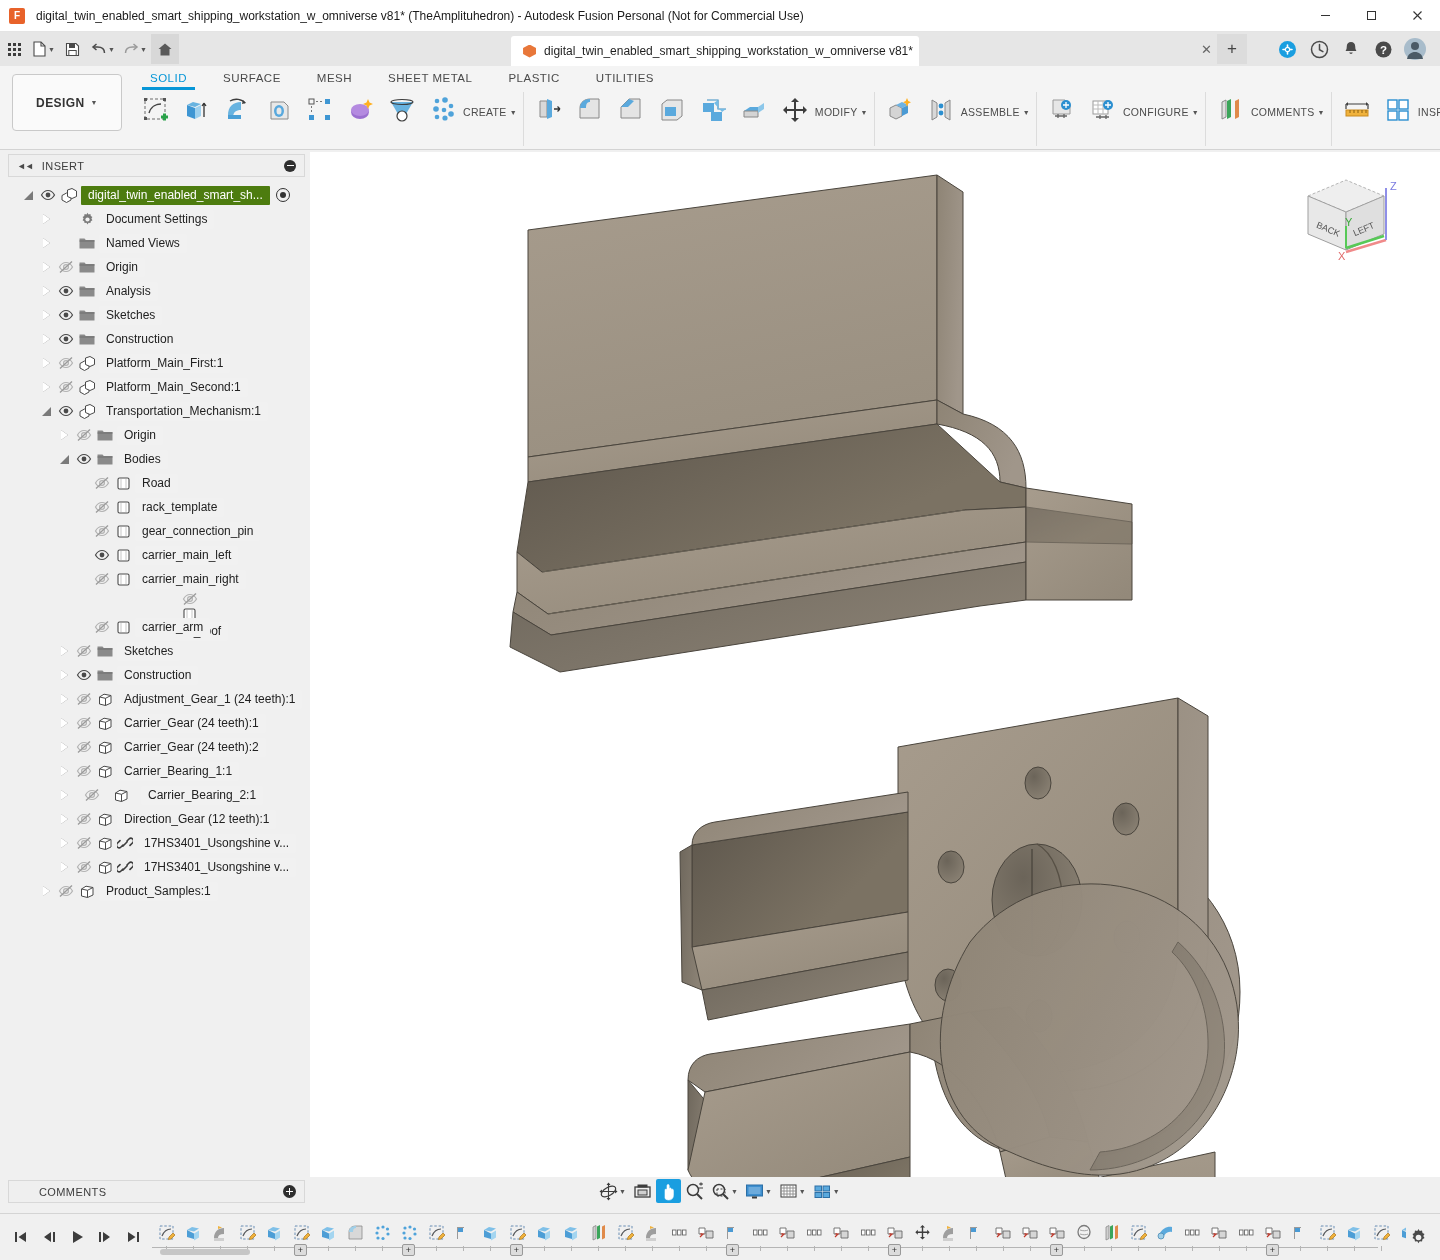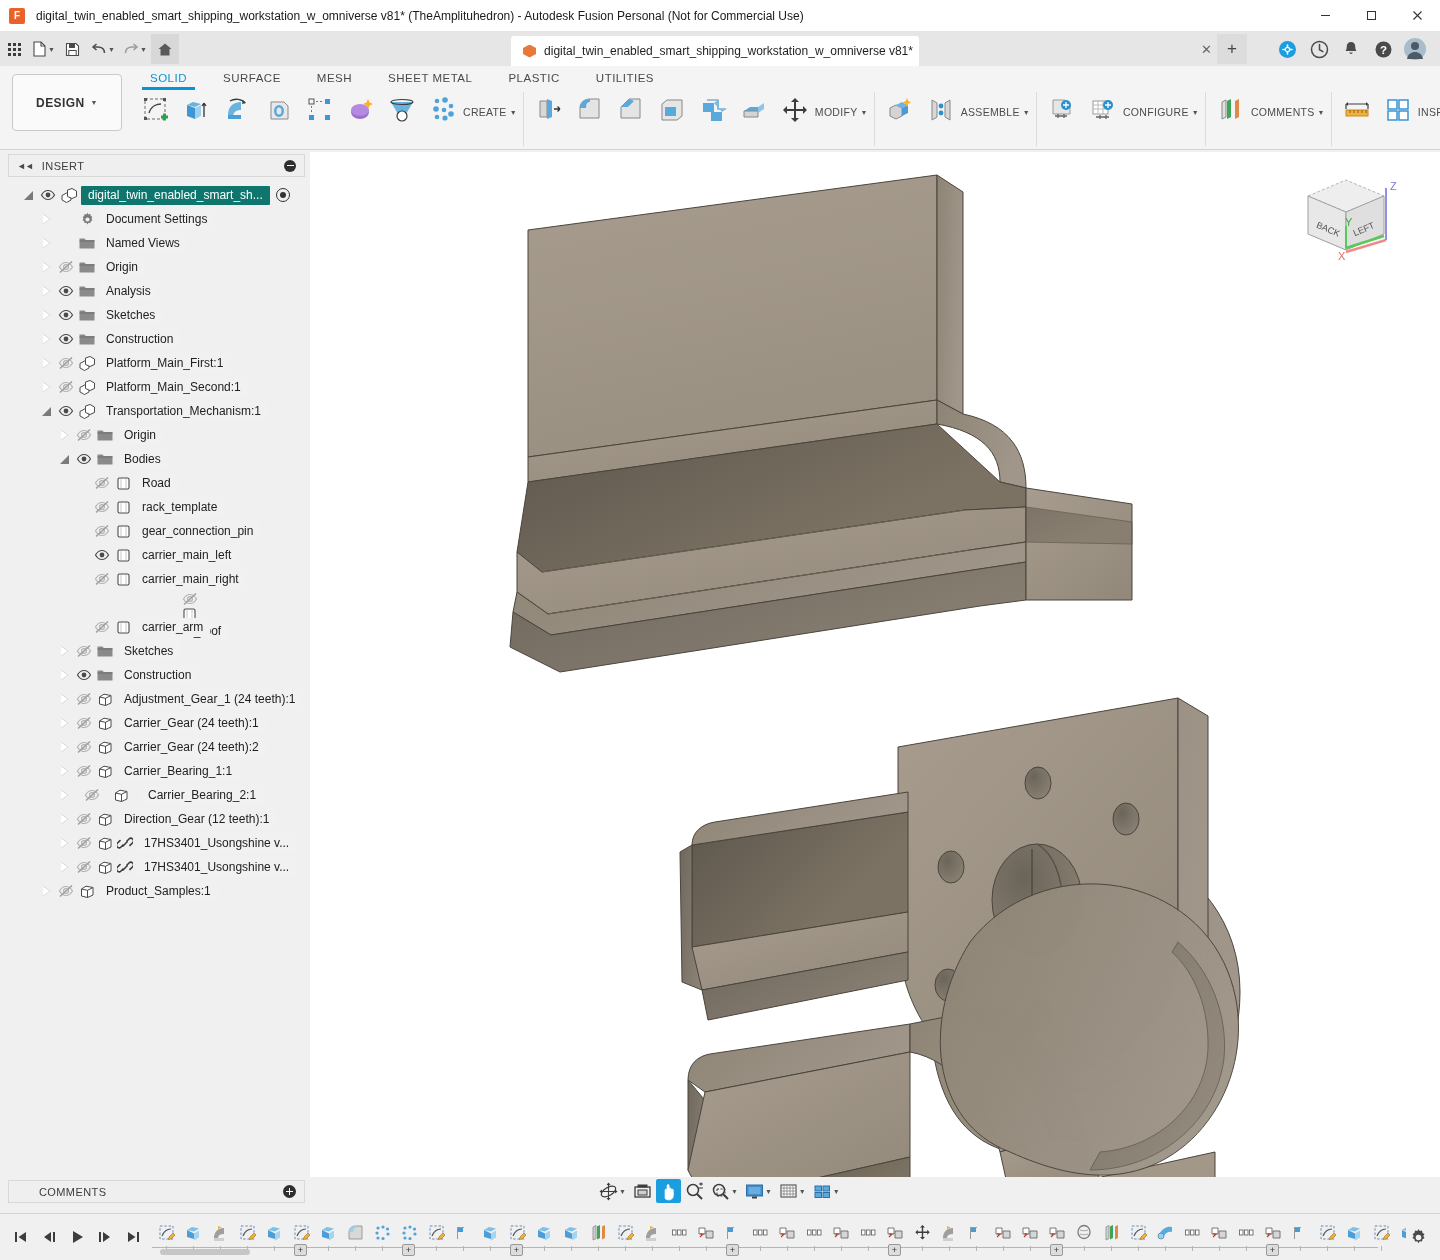--- a/index.html
+++ b/index.html
@@ -159,21 +159,21 @@
   .eye {
     width: 22px; flex: none; display: flex; align-items: center;
     justify-content: center;
   }
   .ticon { width: 20px; flex: none; display: flex; align-items: center;
            justify-content: center; }
   .tlabel {
     background: #f1f1f1; padding: 2px 7px 3px; border-radius: 1px;
     margin-left: 2px;
   }
-  .trow.selected .tlabel { background: #0f766e; color: #fff; }
+  .trow.selected .tlabel { background: #4d7c0f; color: #fff; }
   .target-dot {
     width: 14px; height: 14px; border-radius: 50%; border: 1.6px solid #333;
     margin-left: 6px; display: flex; align-items: center;
     justify-content: center; flex: none;
   }
   .target-dot::after {
     content: ""; width: 6px; height: 6px; border-radius: 50%; background: #333;
   }
 
   

